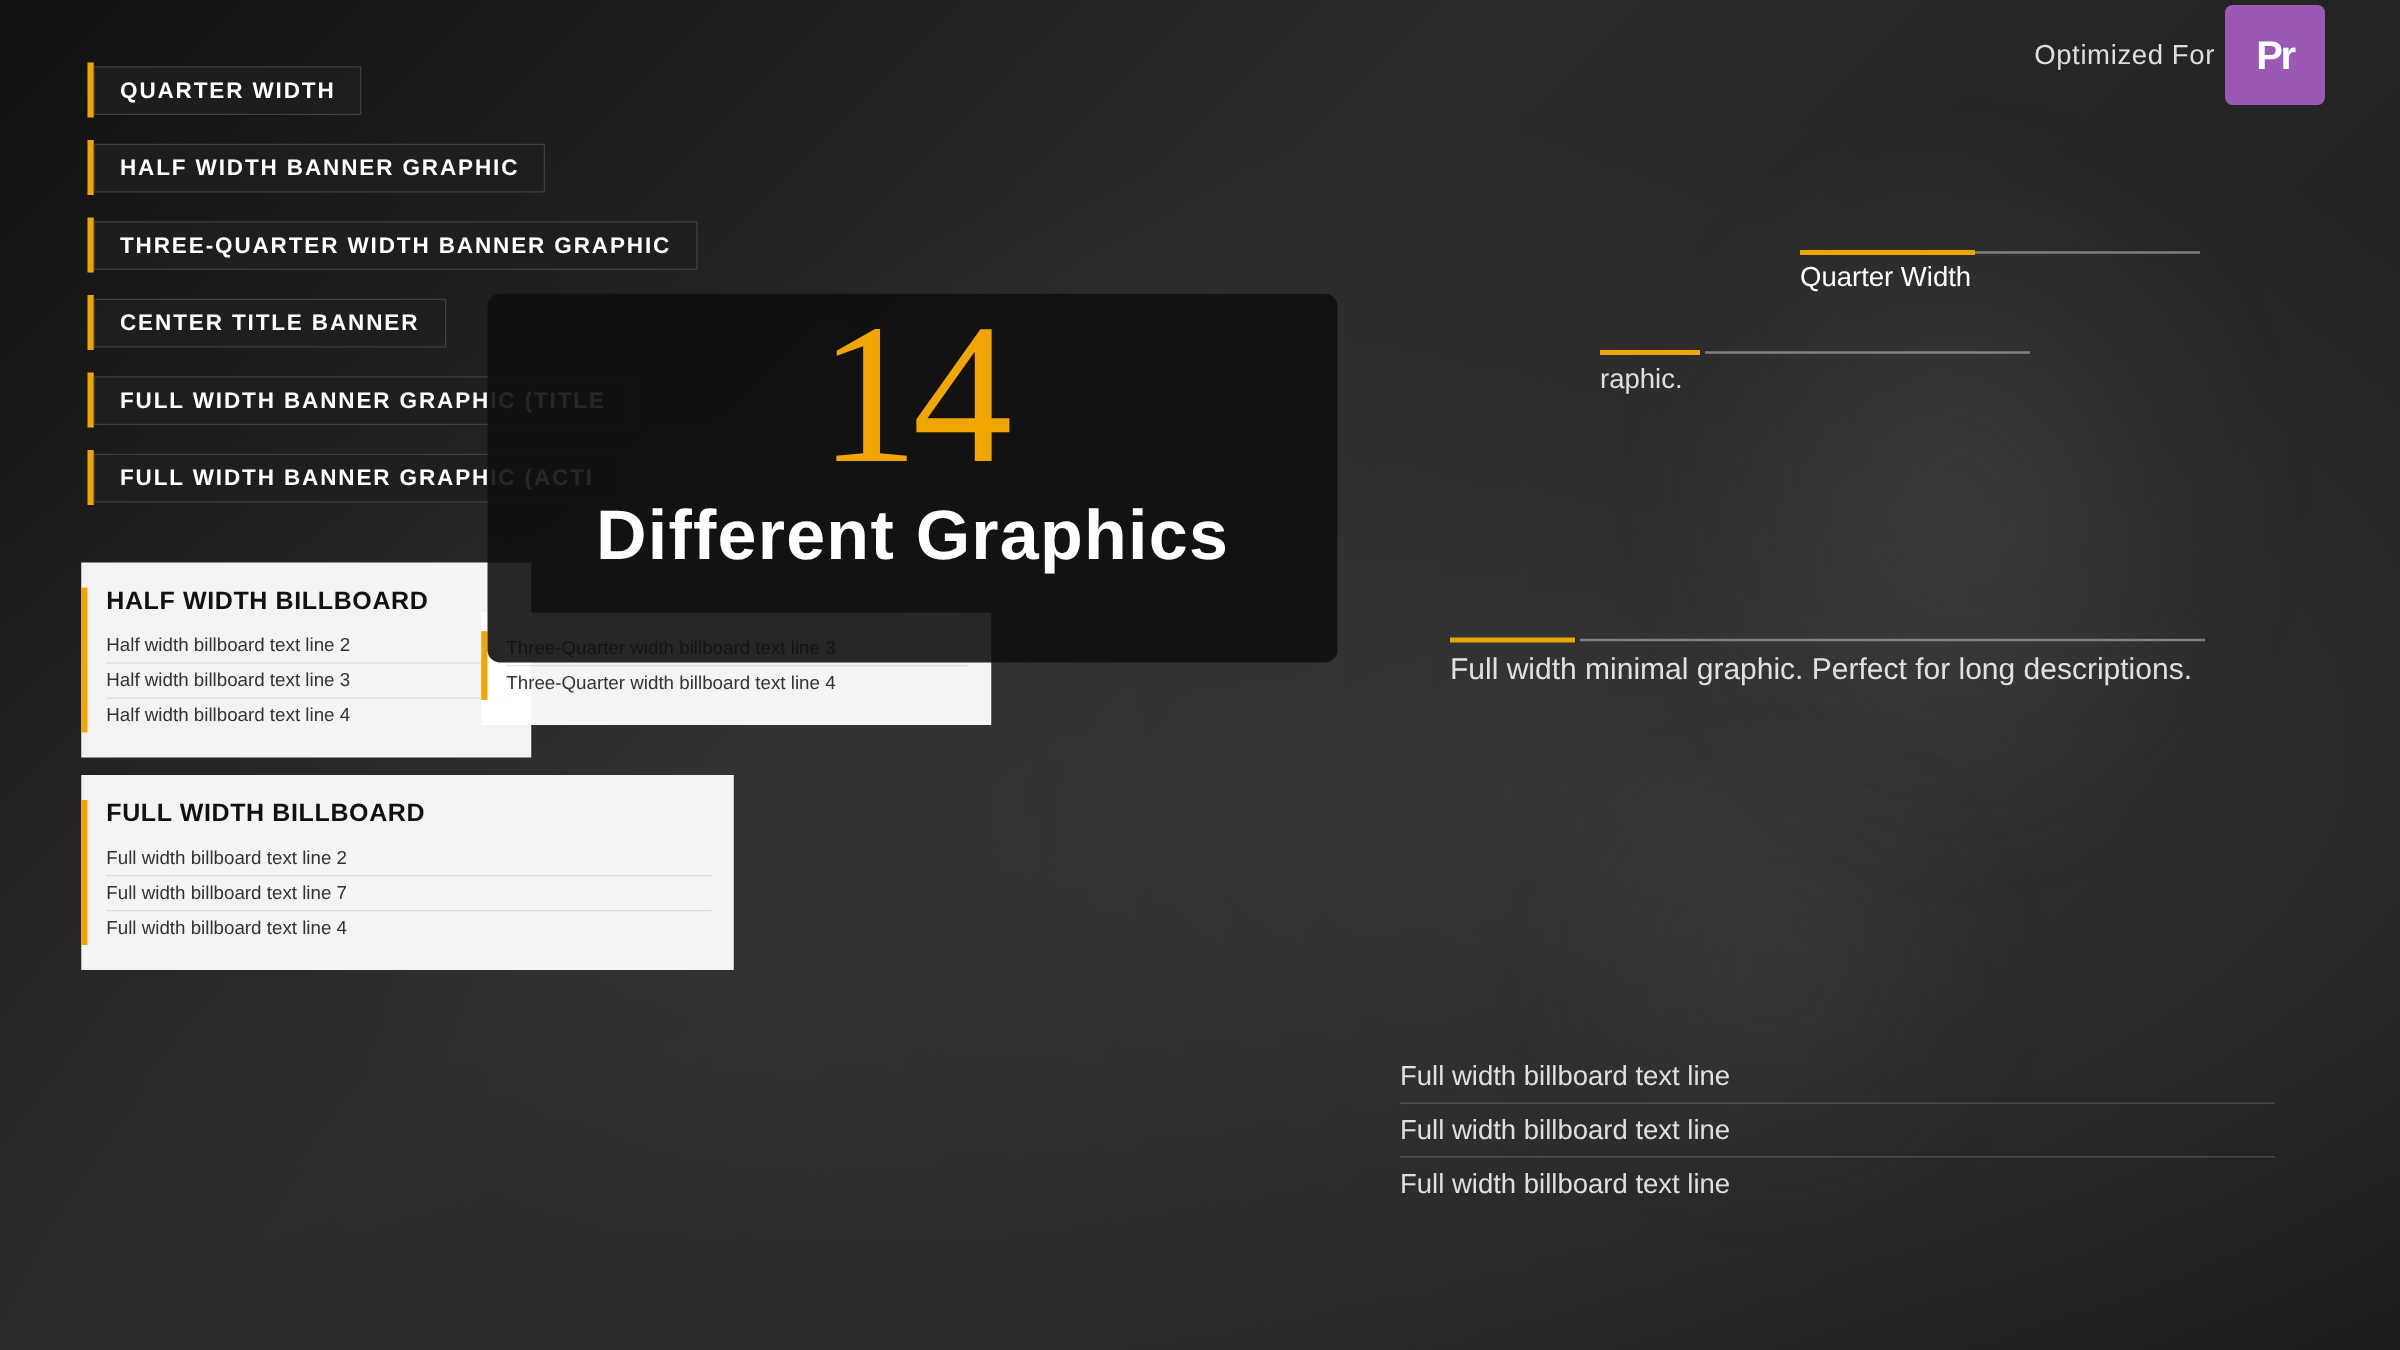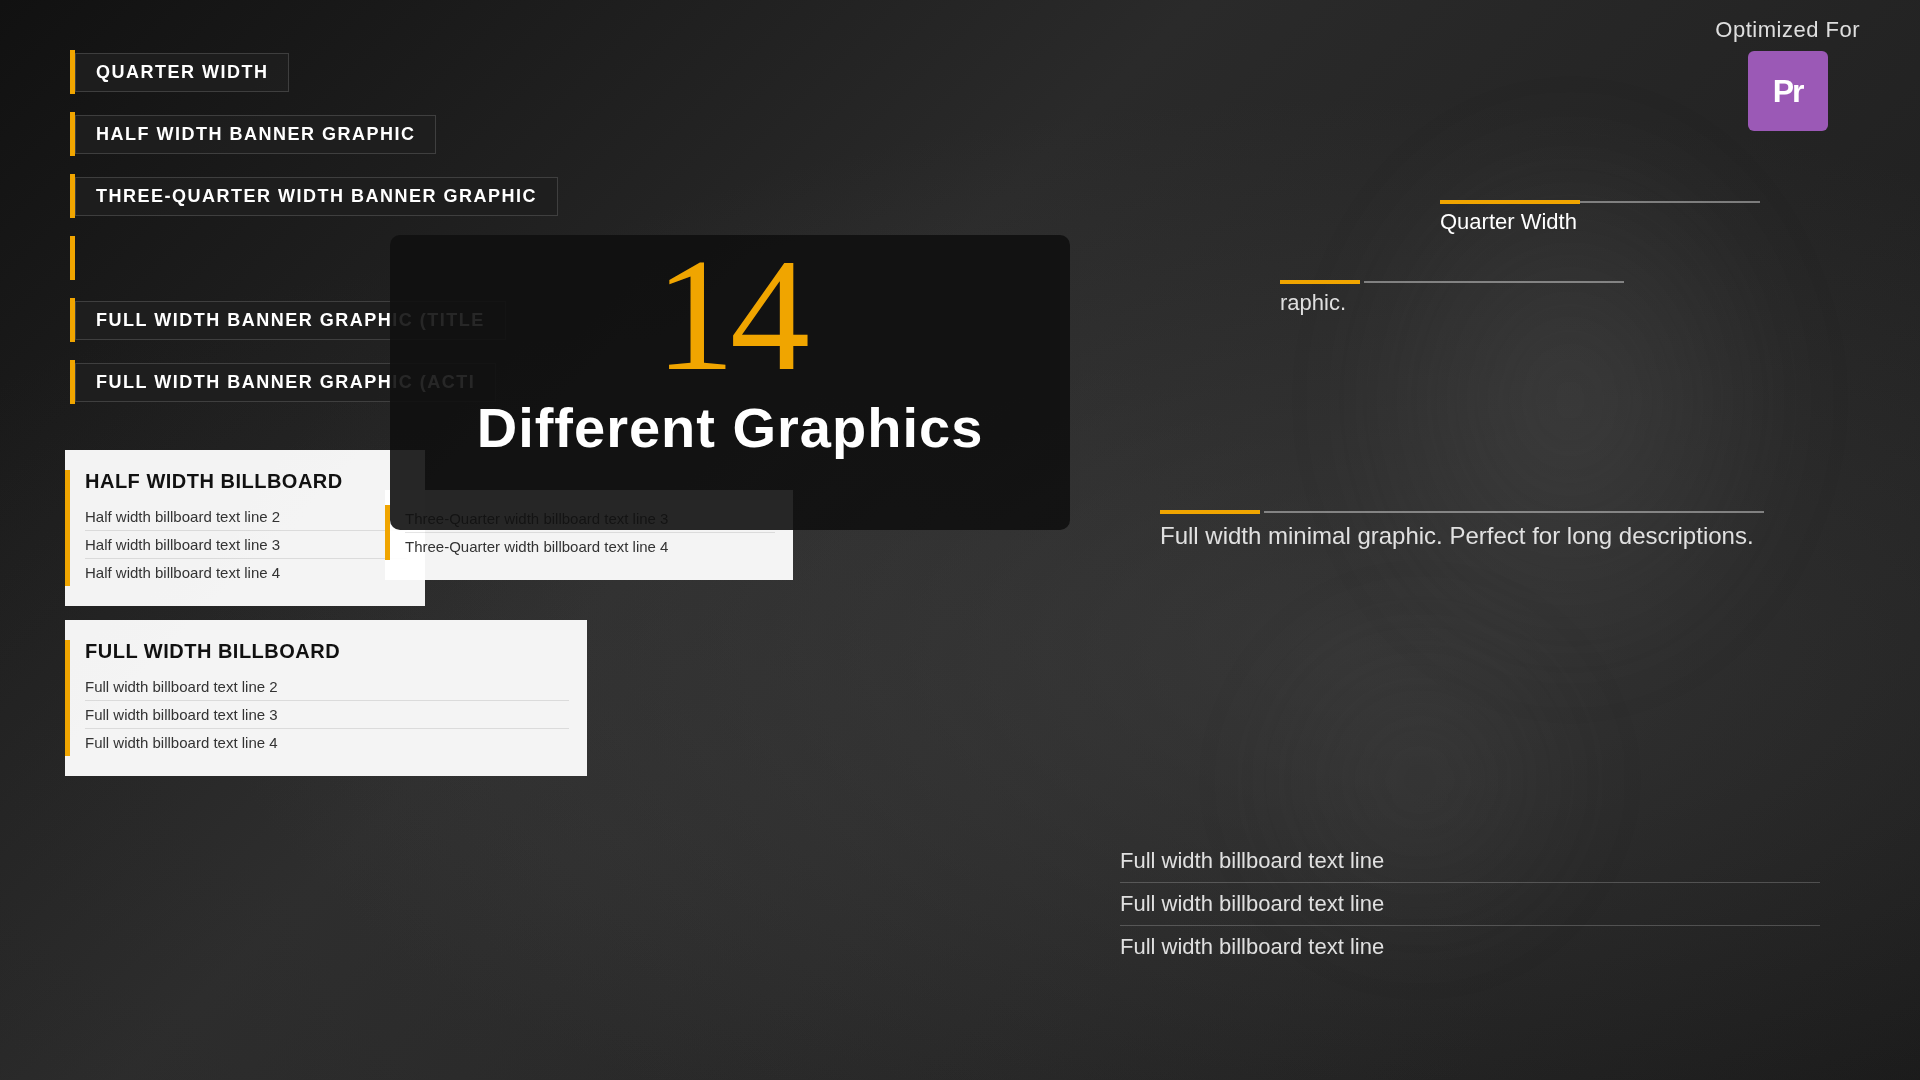--- a/index.html
+++ b/index.html
@@ -244,24 +244,23 @@
       font-size: 56px;
       font-weight: 700;
       color: #ffffff;
       letter-spacing: 1px;
     }
 
     
     .top-right {
       position: absolute;
       right: 60px;
-      top: 17px;
+      top: 4px;
       z-index: 20;
       display: flex;
-      flex-direction: column;
       align-items: center;
       gap: 8px;
     }
 
     .optimized-text {
       color: rgba(255,255,255,0.85);
       font-size: 22px;
       font-weight: 300;
       letter-spacing: 0.5px;
     }
@@ -431,20 +430,21 @@
   <div class="menu-item">
     <div class="menu-item-bar"></div>
     <div class="menu-item-label">HALF WIDTH BANNER GRAPHIC</div>
   </div>
   <div class="menu-item">
     <div class="menu-item-bar"></div>
     <div class="menu-item-label">THREE-QUARTER WIDTH BANNER GRAPHIC</div>
   </div>
   <div class="menu-item">
     <div class="menu-item-bar"></div>
+    <div class="menu-item-label">CENTER TITLE BANNER</div>
   </div>
   <div class="menu-item">
     <div class="menu-item-bar"></div>
     <div class="menu-item-label">FULL WIDTH BANNER GRAPHIC (TITLE</div>
   </div>
   <div class="menu-item">
     <div class="menu-item-bar"></div>
     <div class="menu-item-label">FULL WIDTH BANNER GRAPHIC (ACTI</div>
   </div>
 </div>
@@ -475,21 +475,21 @@
     </div>
   </div>
 </div>
 
 <div class="full-billboard">
   <div class="full-billboard-inner">
     <div class="full-billboard-bar"></div>
     <div class="full-billboard-content">
       <div class="full-billboard-title">FULL WIDTH BILLBOARD</div>
       <div class="full-billboard-line">Full width billboard text line 2</div>
-      <div class="full-billboard-line">Full width billboard text line 3</div>
+      <div class="full-billboard-line">Full width billboard text line 7</div>
       <div class="full-billboard-line">Full width billboard text line 4</div>
     </div>
   </div>
 </div>
 
 <div class="quarter-width-card">
   <div class="quarter-card-bar-row">
     <div class="quarter-bar-orange"></div>
     <div class="quarter-bar-white"></div>
   </div>

